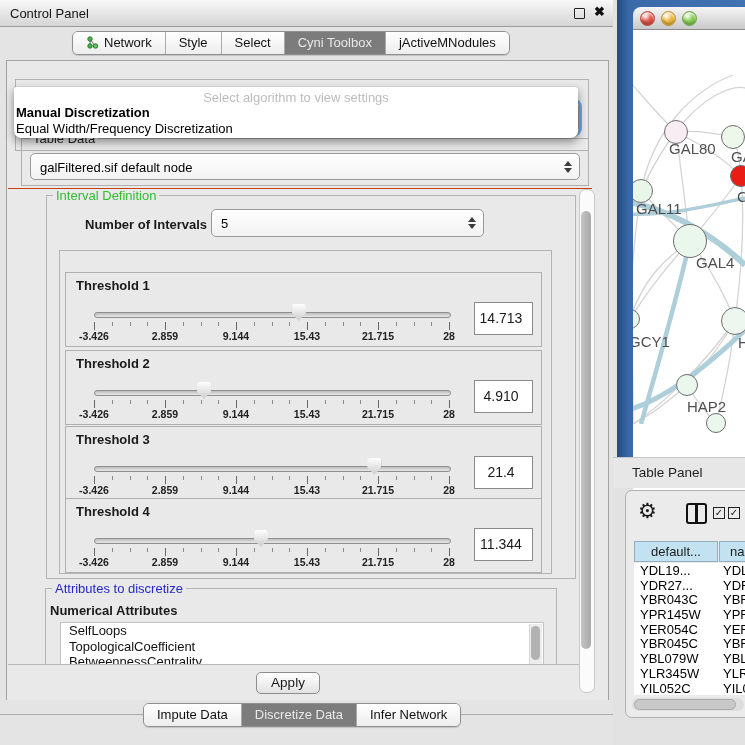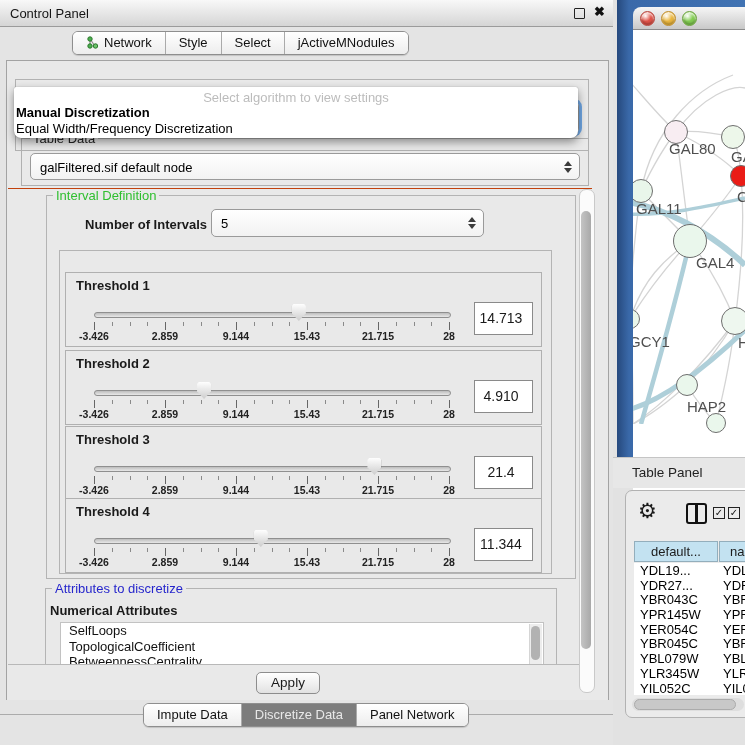--- a/index.html
+++ b/index.html
@@ -136,20 +136,23 @@
           <circle cx="4" cy="10" r="2.2" fill="#4caf50" stroke="#2d7a2d"></circle>
           <circle cx="9.5" cy="10" r="2.2" fill="#6bc06b" stroke="#2d7a2d"></circle>
         </svg>
         <span>Network</span>
       </span>
       <span class="tab">
         <span>Style</span>
       </span>
       <span class="tab">
         <span>Select</span>
+      </span>
+      <span class="tab active">
+        <span>Cyni Toolbox</span>
       </span>
       <span class="tab">
         <span>jActiveMNodules</span>
       </span>
     </div>
 
   <div id="cp-content">
 
     <div id="algo-group" class="group">
       <span id="algo-title">Discretization Algorithm</span>
@@ -364,21 +367,21 @@
   <div id="bottom-bar">
     <div id="bottom-line"></div>
     <div id="bottom-tabs" class="tabstrip">
         <span class="tab">
           <span>Impute Data</span>
         </span>
         <span class="tab active">
           <span>Discretize Data</span>
         </span>
         <span class="tab">
-          <span>Panel Network</span>
+          <span>Infer Network</span>
         </span>
       </div>
   </div>
 </div>
 
 <div id="right-col">
   <div id="net-frame">
     <div id="net-titlebar">
         <span class="light" style="left: 7px; background: radial-gradient(circle at 35% 30%, rgb(255, 255, 255) 0%, rgb(224, 83, 72) 45%, rgb(224, 83, 72)); border: 1px solid rgb(181, 68, 60);"></span>
         <span class="light" style="left: 28px; background: radial-gradient(circle at 35% 30%, rgb(255, 255, 255) 0%, rgb(234, 182, 62) 45%, rgb(234, 182, 62)); border: 1px solid rgb(191, 140, 40);"></span>

